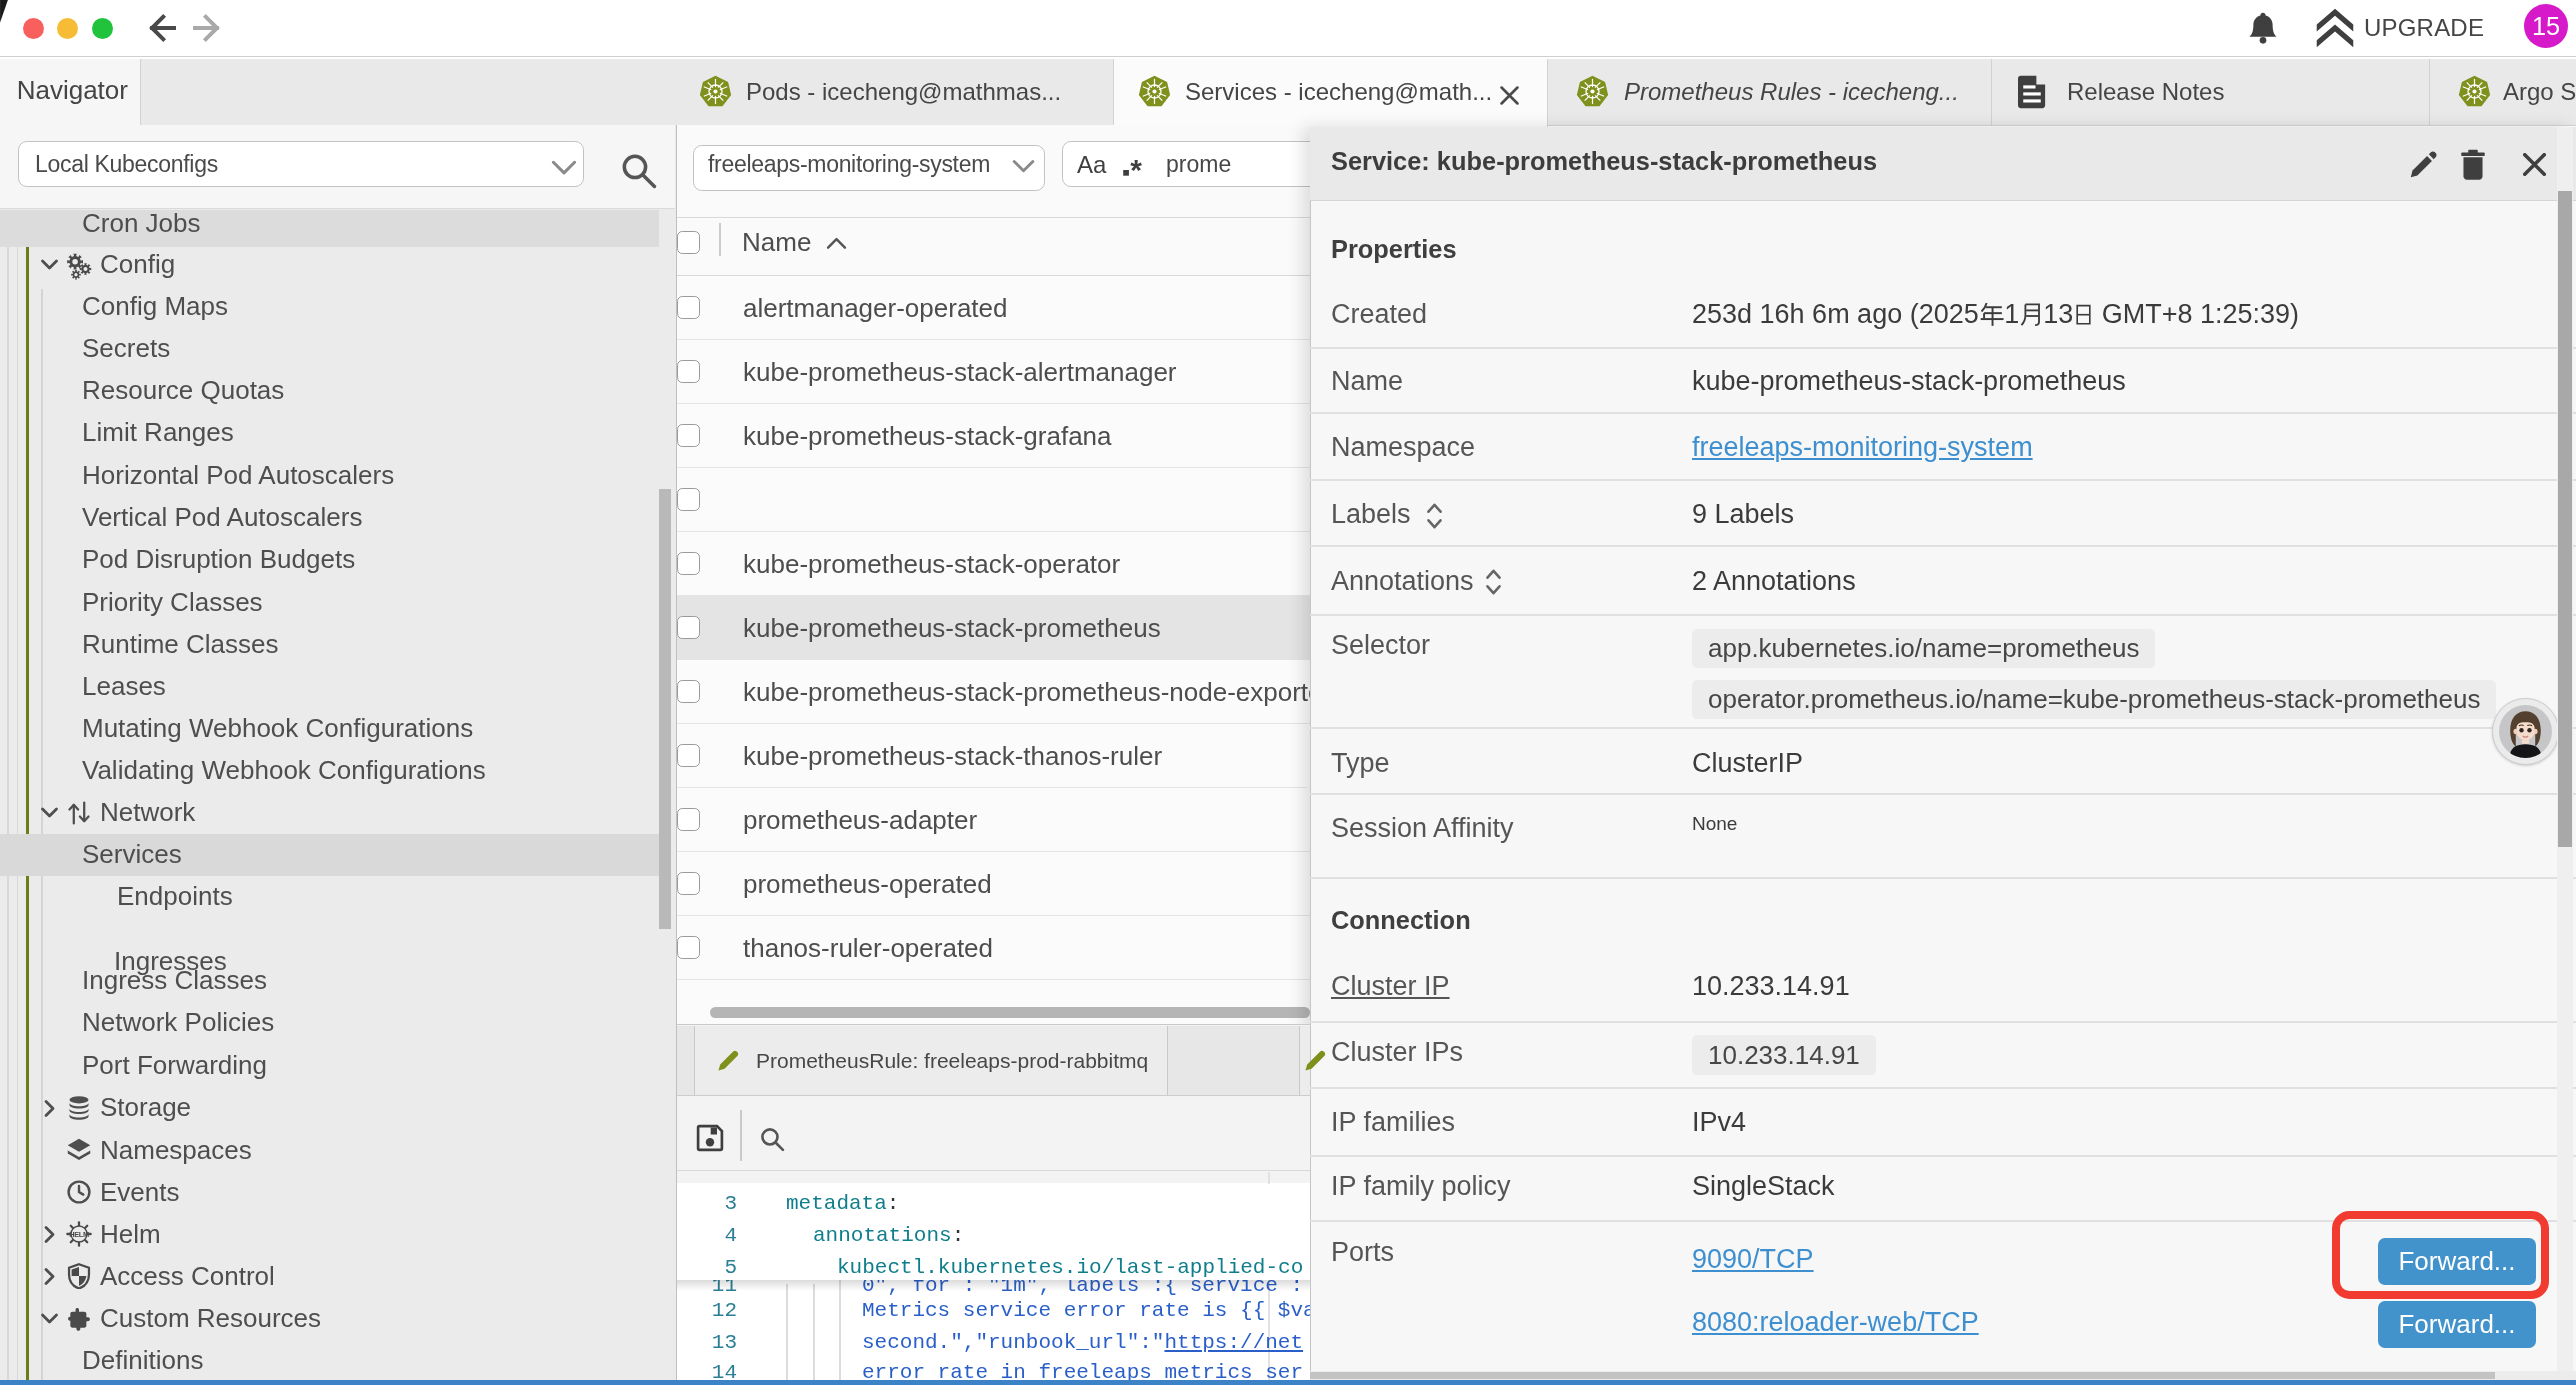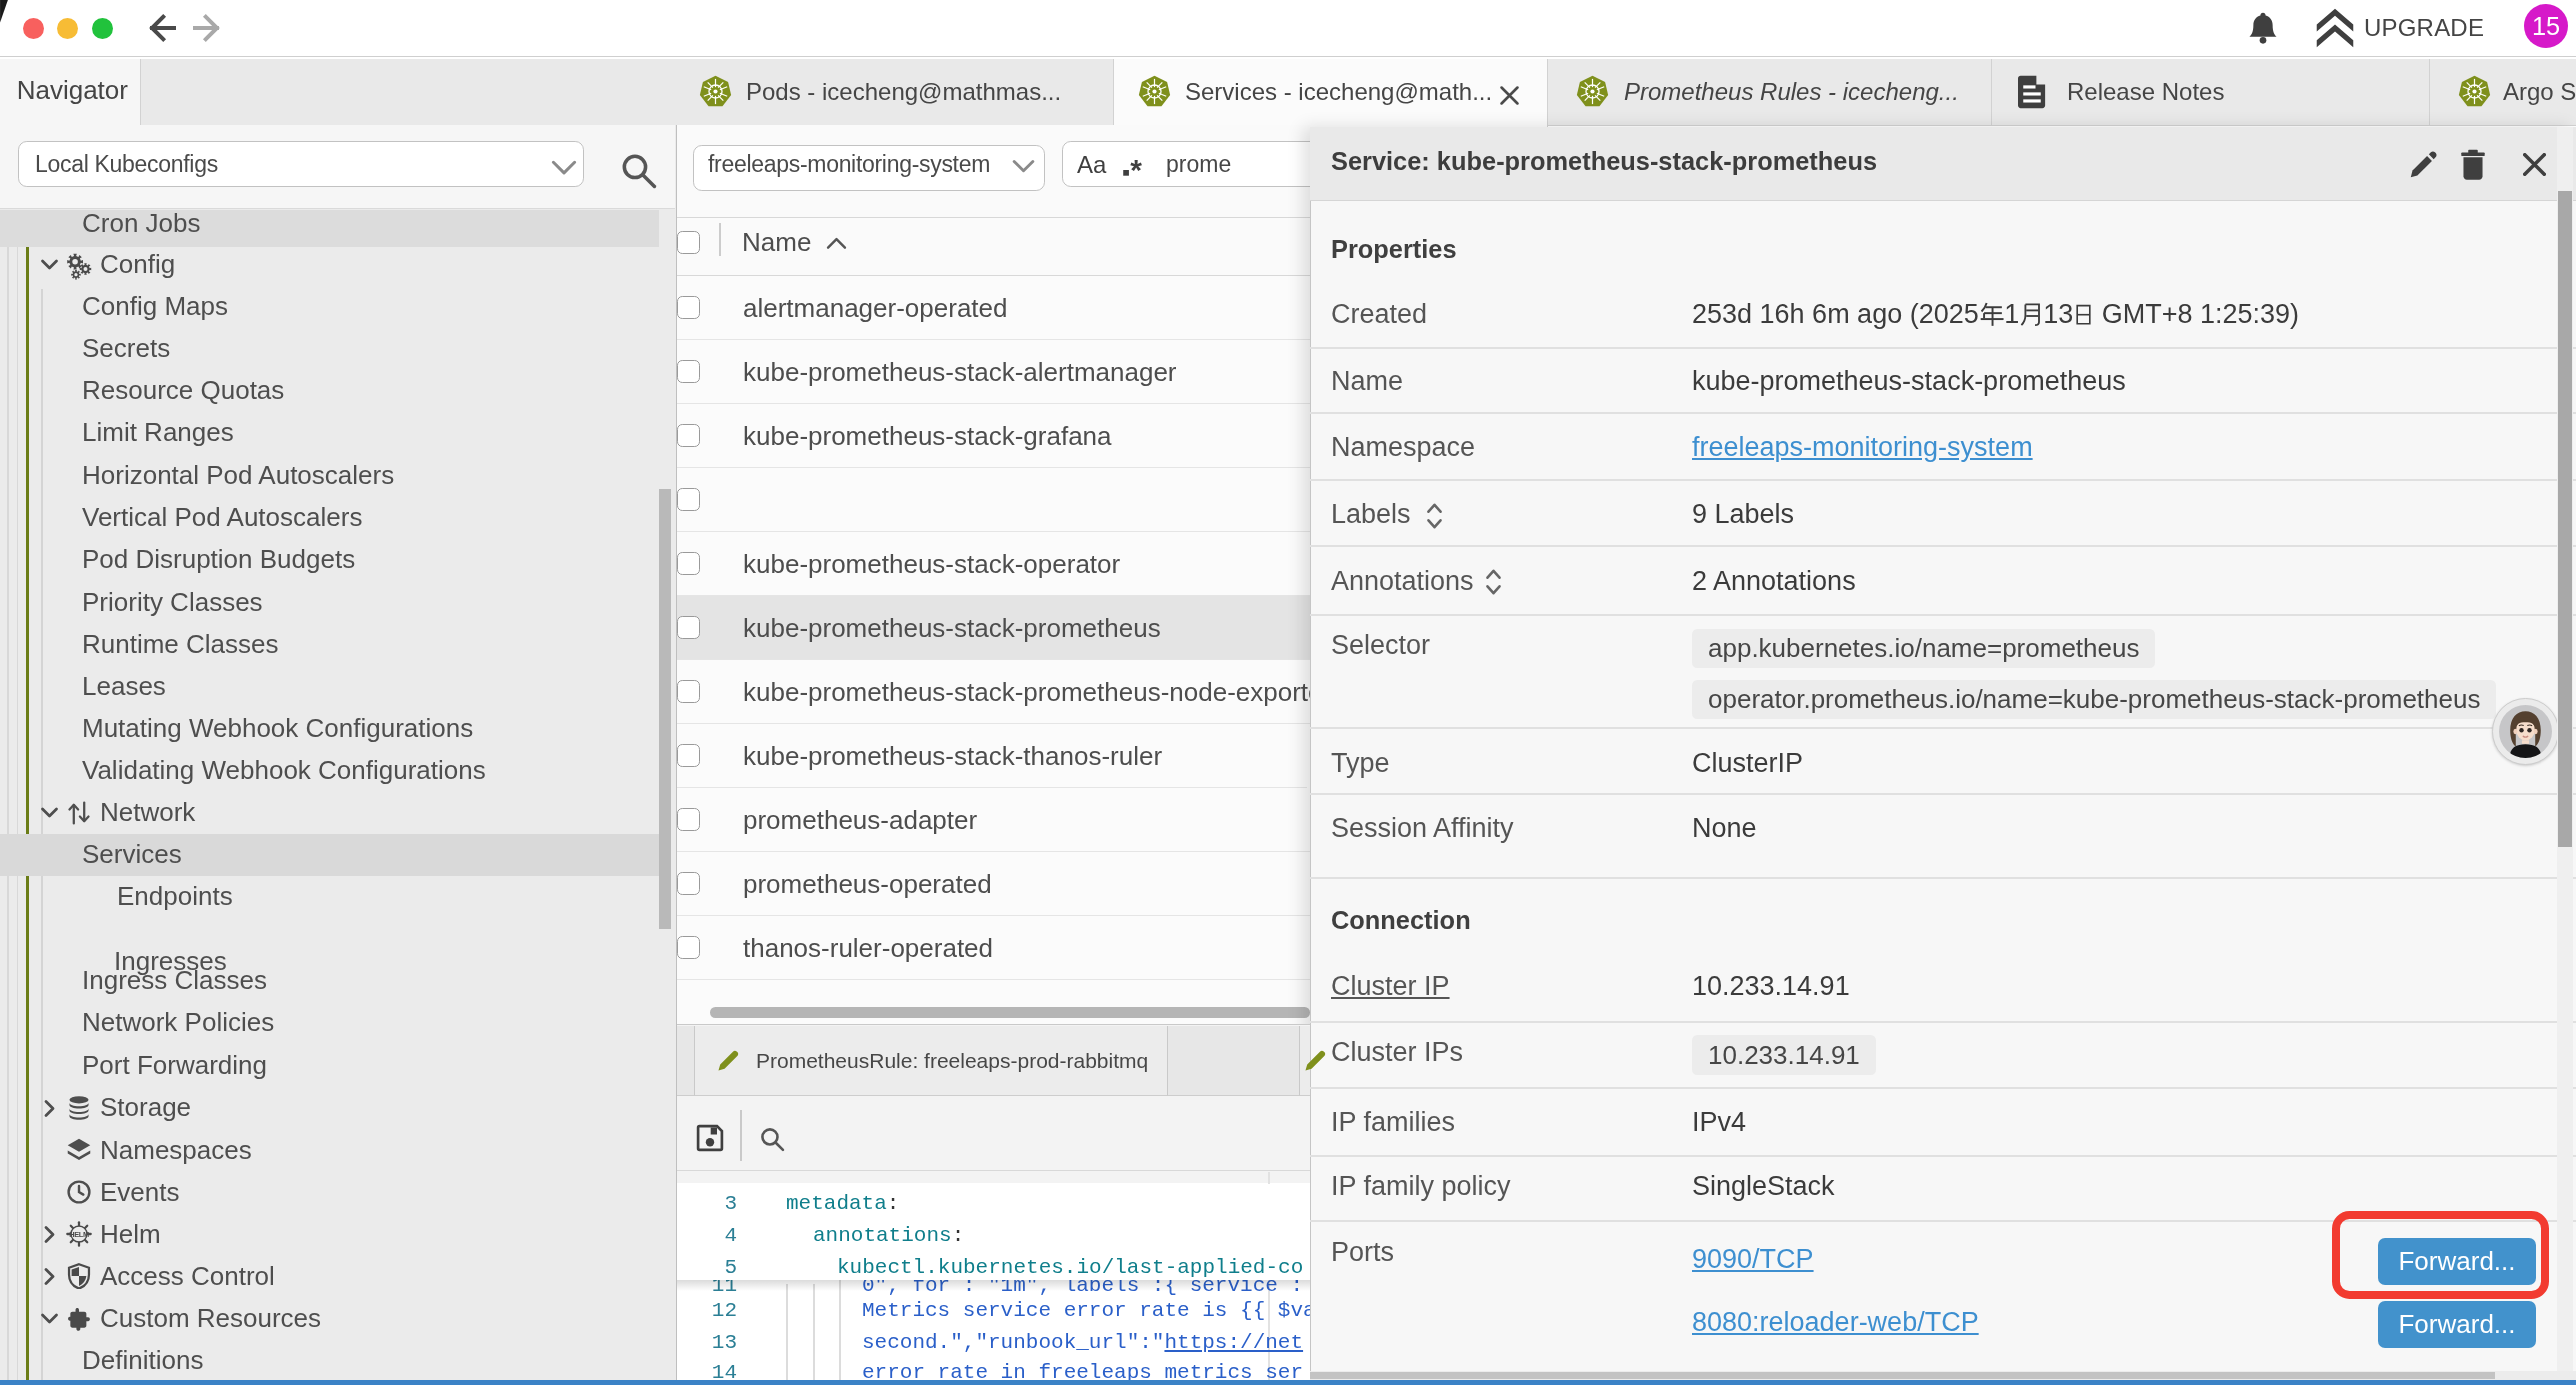--- a/index.html
+++ b/index.html
@@ -431,21 +431,21 @@
       <path d="M4 12 L11 4 L18 12" stroke="#666" stroke-width="3" fill="none" stroke-linecap="round" stroke-linejoin="round"></path>
       <path d="M4 22 L11 30 L18 22" stroke="#666" stroke-width="3" fill="none" stroke-linecap="round" stroke-linejoin="round"></path>
     </svg>
   <div class="abs" style="left:1692px;top:566px;font-size:27px;color:#3b3b3b;white-space:nowrap;">2 Annotations</div>
   <div class="abs" style="left:1331px;top:630px;font-size:27px;color:#555;white-space:nowrap;">Selector</div>
   <div class="abs chip" style="left:1692px;top:629px;height:39px;line-height:39px;padding:0 16px;">app.kubernetes.io/name=prometheus</div>
   <div class="abs chip" style="left:1692px;top:680px;height:39px;line-height:39px;padding:0 16px;">operator.prometheus.io/name=kube-prometheus-stack-prometheus</div>
   <div class="abs" style="left:1331px;top:748px;font-size:27px;color:#555;white-space:nowrap;">Type</div>
   <div class="abs" style="left:1692px;top:748px;font-size:27px;color:#3b3b3b;white-space:nowrap;">ClusterIP</div>
   <div class="abs" style="left:1331px;top:813px;font-size:27px;color:#555;white-space:nowrap;">Session Affinity</div>
-  <div class="abs" style="left:1692px;top:813px;font-size:27px;color:#3b3b3b;white-space:nowrap;">None</div>
+  <div class="abs" style="left:1692px;top:813px;font-size:19px;color:#3b3b3b;white-space:nowrap;">None</div>
   <div class="abs" style="left:1331px;top:906px;font-size:25.4px;font-weight:bold;color:#3f3f3f;">Connection</div>
   <div class="abs" style="left:1331px;top:971px;font-size:27px;color:#555;white-space:nowrap;text-decoration:underline;">Cluster IP</div>
   <div class="abs" style="left:1692px;top:971px;font-size:27px;color:#3b3b3b;white-space:nowrap;">10.233.14.91</div>
   <div class="abs" style="left:1331px;top:1037px;font-size:27px;color:#555;white-space:nowrap;">Cluster IPs</div>
   <div class="abs chip" style="left:1692px;top:1035px;height:40px;line-height:40px;padding:0 16px;">10.233.14.91</div>
   <div class="abs" style="left:1331px;top:1107px;font-size:27px;color:#555;white-space:nowrap;">IP families</div>
   <div class="abs" style="left:1692px;top:1107px;font-size:27px;color:#3b3b3b;white-space:nowrap;">IPv4</div>
   <div class="abs" style="left:1331px;top:1171px;font-size:27px;color:#555;white-space:nowrap;">IP family policy</div>
   <div class="abs" style="left:1692px;top:1171px;font-size:27px;color:#3b3b3b;white-space:nowrap;">SingleStack</div>
   <div class="abs" style="left:1331px;top:1237px;font-size:27px;color:#555;white-space:nowrap;">Ports</div>

